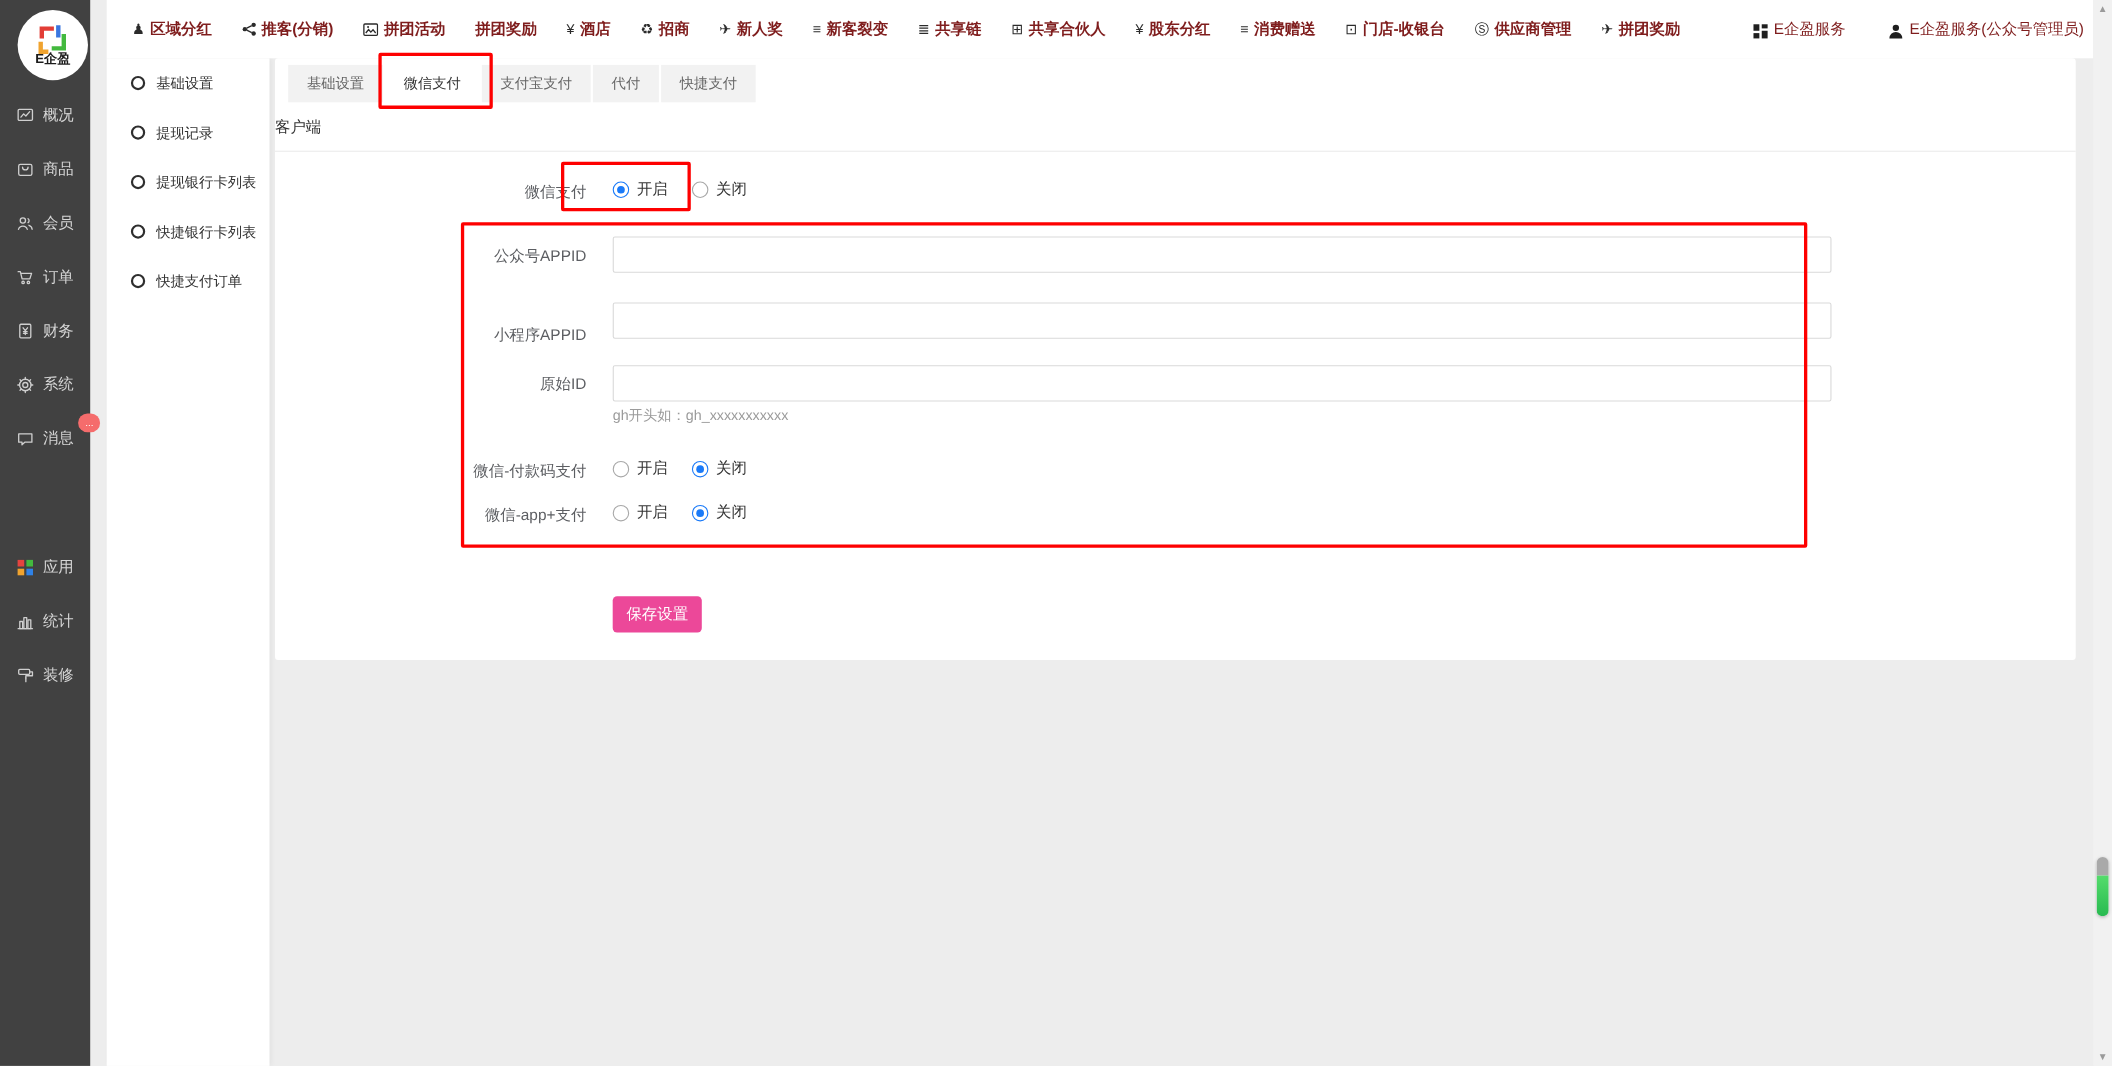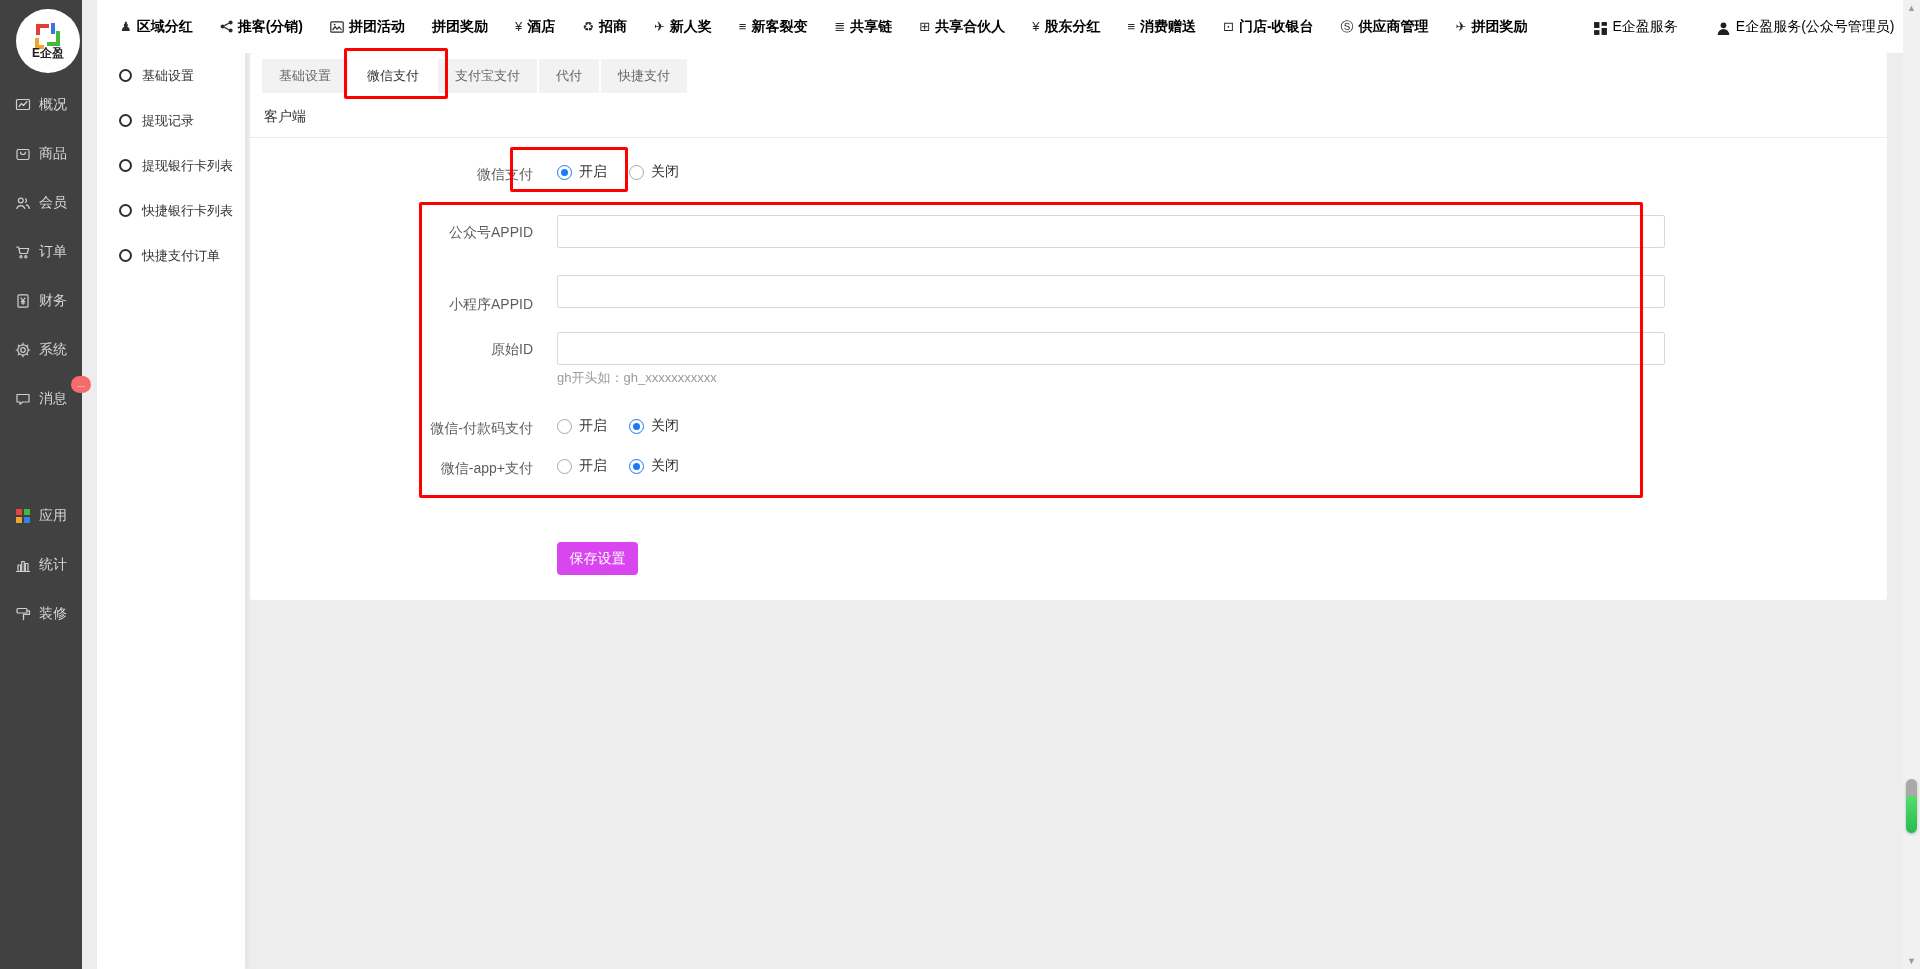--- a/index.html
+++ b/index.html
@@ -16,51 +16,51 @@
   .side-item .si{width:20px;height:18px;margin-right:6px;flex:0 0 auto;}
   .side-item .sl{font-size:14px;color:#d6d6d6;}
   .badge{position:absolute;right:6px;top:2px;background:#f56c6c;color:#fff;font-size:9px;line-height:9px;
          padding:4px 6px;border-radius:9px;}
   
   .topnav{position:absolute;left:97px;top:0;width:1806px;height:53px;background:#fff;z-index:5;
           display:flex;align-items:center;padding:0 0 0 23px;box-sizing:border-box;}
   .nav-item{display:flex;align-items:center;margin-right:27px;cursor:pointer;white-space:nowrap;}
   .nav-item .g{font-size:13px;margin-right:5px;color:#2b2b2b;}
   .nav-item svg{margin-right:5px;}
-  .nav-item .nl{font-size:14px;font-weight:600;color:#000000;}
+  .nav-item .nl{font-size:14px;font-weight:600;color:#7f1d1d;}
   .nav-right{margin-left:auto;display:flex;align-items:center;padding-right:50px;}
   .nav-right .nav-item{margin-right:0;margin-left:38px;align-items:flex-end;}
   .nav-right .nl{font-weight:400;font-size:14px;}
   
   .submenu{position:absolute;left:97px;top:53px;width:148px;height:916px;background:#fff;z-index:4;
            box-shadow:2px 0 5px rgba(0,0,0,0.05);}
   .sub-item{height:45px;display:flex;align-items:center;padding-left:22px;cursor:pointer;}
   .sub-item .bullet{width:9px;height:9px;border:2px solid #2e2e2e;border-radius:50%;margin-right:10px;flex:0 0 auto;}
   .sub-item .sbl{font-size:13px;color:#333;}
   
   .card{position:absolute;left:250px;top:53px;width:1637px;height:547px;background:#fff;border-radius:3px;z-index:2;}
   .tabstrip{position:absolute;left:12px;top:6px;height:34px;display:flex;}
   .tab{height:34px;line-height:34px;padding:0 17px;background:#f2f2f2;color:#666;font-size:13px;
        margin-right:2px;cursor:pointer;white-space:nowrap;}
   .tab.active{background:#fff;color:#333;}
   .subtab-row{position:absolute;left:0;top:40px;width:100%;height:45px;line-height:45px;
               border-bottom:1px solid #ebebeb;box-sizing:border-box;}
-  .subtab{padding-left:14px;font-size:14px;color:#333;cursor:pointer;display:inline-block;}
+  .subtab{font-size:14px;color:#333;cursor:pointer;display:inline-block;}
   .flabel{position:absolute;left:0;width:283px;text-align:right;font-size:14px;color:#5c5e62;}
   .fcontrols{position:absolute;left:307px;display:flex;align-items:center;text-align:center;}
   .tinput{position:absolute;left:307px;width:1108px;height:33px;border:1px solid #d9d9d9;border-radius:2px;
           box-sizing:border-box;background:#fff;outline:none;padding:0 10px;font-size:14px;color:#333;}
   .hint{position:absolute;left:307px;top:316px;font-size:13px;color:#9b9b9b;}
   .radio{width:15px;height:15px;border-radius:50%;border:1px solid #a8a8a8;background:#fff;box-sizing:border-box;
          display:inline-block;position:relative;cursor:pointer;flex:0 0 auto;}
   .radio.checked{border:1.5px solid #1a7af8;}
   .radio.checked::after{content:"";position:absolute;left:50%;top:50%;width:7px;height:7px;margin:-3.5px 0 0 -3.5px;
          border-radius:50%;background:#1a7af8;}
   .rlabel{font-size:14px;color:#333;margin:0 22px 0 7px;}
-  .save-btn{position:absolute;left:307px;top:489px;width:81px;height:33px;background:#d946ef;color:#fff;
+  .save-btn{position:absolute;left:307px;top:489px;width:81px;height:33px;background:#ec4899;color:#fff;
             border:none;border-radius:4px;font-size:14px;cursor:pointer;font-family:inherit;}
   
   .ann{position:absolute;border:3px solid #fe0000;border-radius:2px;z-index:9;pointer-events:none;}
   .ann1{left:344px;top:48px;width:98px;height:45px;}
   .ann2{left:510px;top:147px;width:112px;height:39px;}
   .ann3{left:419px;top:202px;width:1218px;height:290px;}
   
   .scrolltrack{position:absolute;right:0;top:0;width:17px;height:969px;background:#f1f1f1;z-index:7;}
   .scroll-arrow{position:absolute;left:0;width:17px;text-align:center;font-size:9px;color:#9a9a9a;cursor:pointer;}
   .arrow-up{top:3px;} .arrow-down{bottom:3px;}

